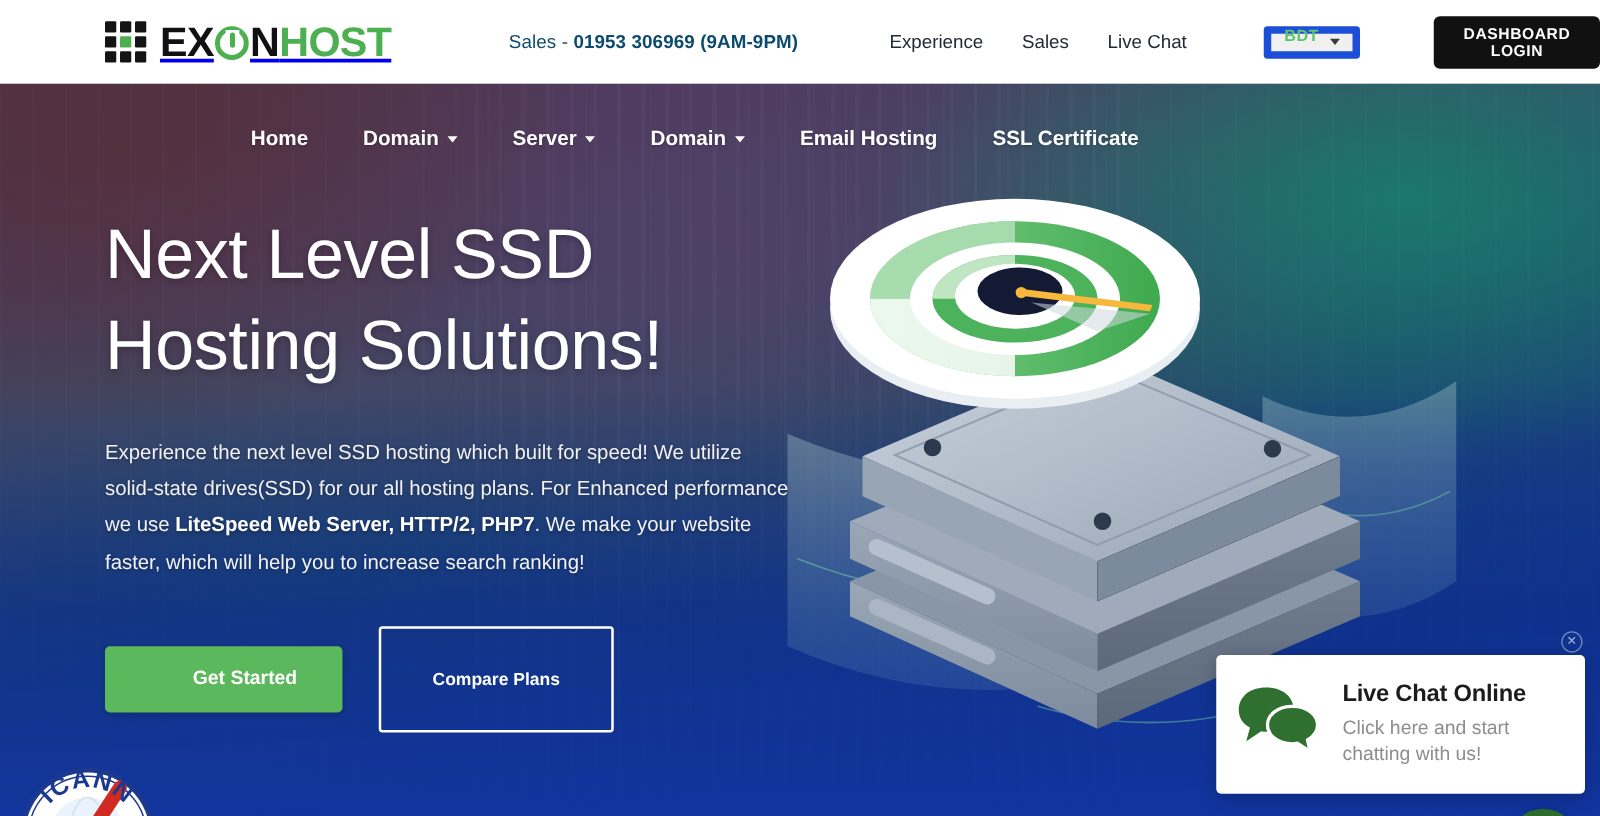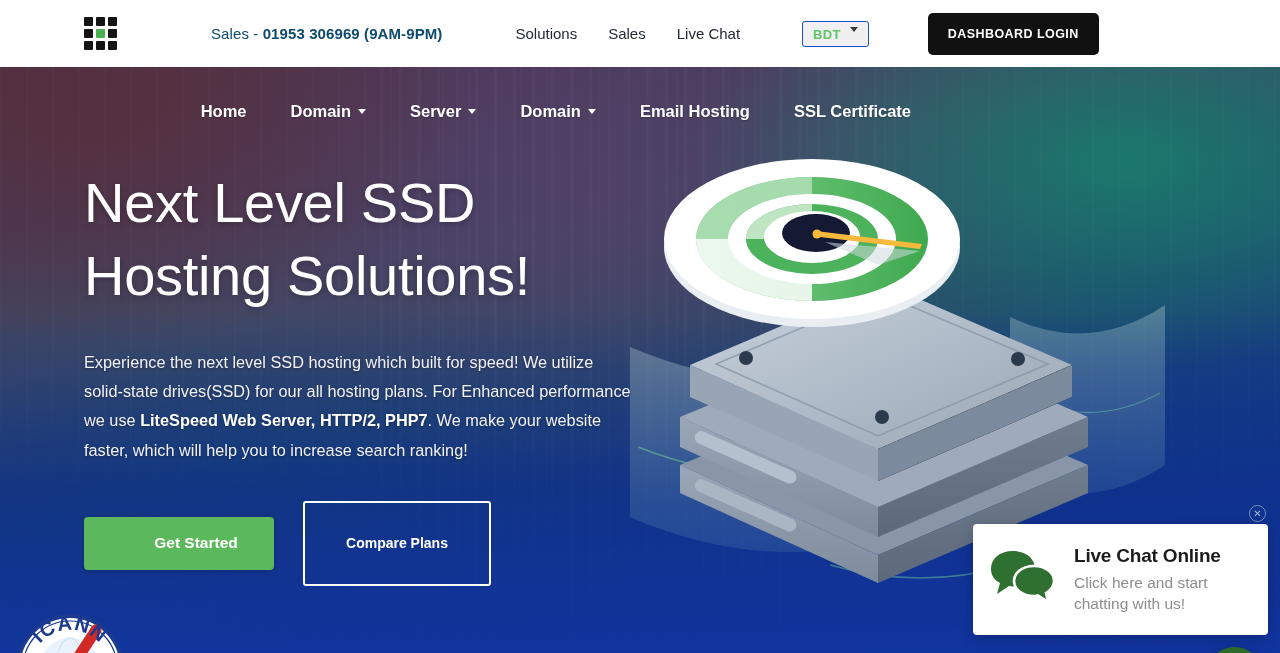--- a/index.html
+++ b/index.html
@@ -50,22 +50,22 @@
     margin-left:94px; font-size:15px; color:#0c4a6e; white-space:nowrap;
     letter-spacing:0.1px;
   }
   .sales b { font-weight:bold; }
 
   .topnav { margin-left:73px; display:flex; align-items:center; gap:31px; }
   .topnav a {
     font-size:15px; color:#222a35; text-decoration:none; white-space:nowrap;
   }
   .curr-btn {
-    margin-left:31px; display:flex; align-items:flex-start; gap:9px;
-    background:#f0f0f0; border:1px solid #1d4ed8; border-radius:3px;
+    margin-left:31px; display:flex; align-items:flex-end; gap:9px;
+    background:#f0f0f0; border:6px solid #1d4ed8; border-radius:3px;
     padding:5px 10px; height:26px; cursor:pointer;
   }
   .curr-btn .lbl { font-size:13px; font-weight:bold; color:#5fc56a; letter-spacing:0.3px; }
   .chev { width:0;height:0;border-left:4px solid transparent;border-right:4px solid transparent;border-top:5px solid #3a3a3a; }
   .dash-btn {
     margin-left:28px; background:#111111; color:#ffffff; border:none;
     border-radius:5px; padding:0 20px; height:42px; font-size:12.5px;
     font-weight:bold; letter-spacing:0.45px; cursor:pointer;
     font-family:"Liberation Sans", sans-serif;
   }
@@ -177,26 +177,34 @@
         <i></i>
           <i></i>
           <i></i>
         <i></i>
           <i class="on"></i>
           <i></i>
         <i></i>
           <i></i>
           <i></i>
       </span>
+      <span class="logo-text">
+        <span class="blk">EX</span>
+        <span class="power-o">
+            <span class="power-core"></span>
+          </span>
+        <span class="blk">N</span>
+        <span class="grn">HOST</span>
+      </span>
     </a>
 
     <div class="sales"><span>Sales - </span><b>01953 306969 (9AM-9PM)</b></div>
 
     <nav class="topnav">
-      <a href="#">Solutions</a>
+      <a href="#">Experience</a>
       <a href="#">Sales</a>
       <a href="#">Live Chat</a>
 
       <div class="curr-btn">
         <span class="lbl">BDT</span>
         <span class="chev"></span>
       </div>
 
       <button class="dash-btn">DASHBOARD LOGIN</button>
     </nav>

